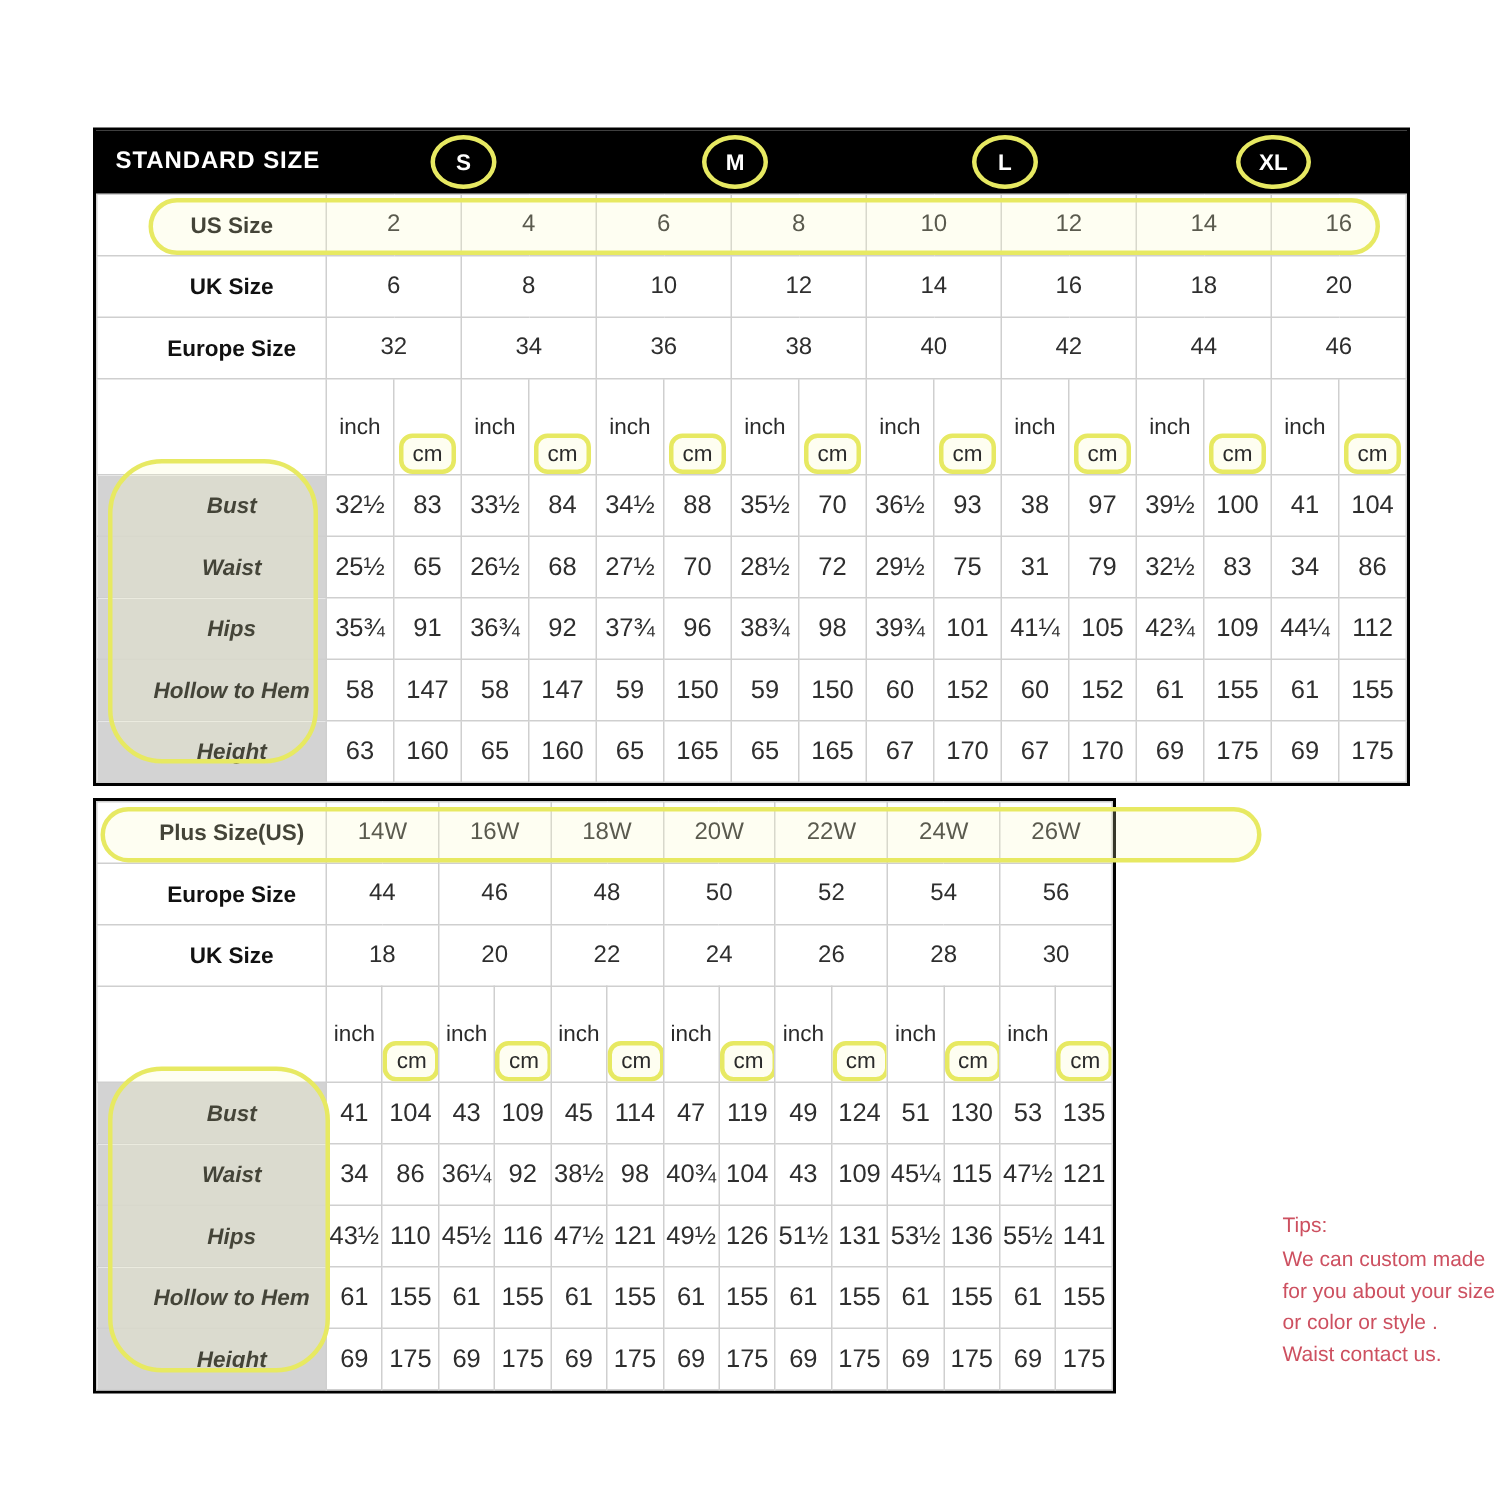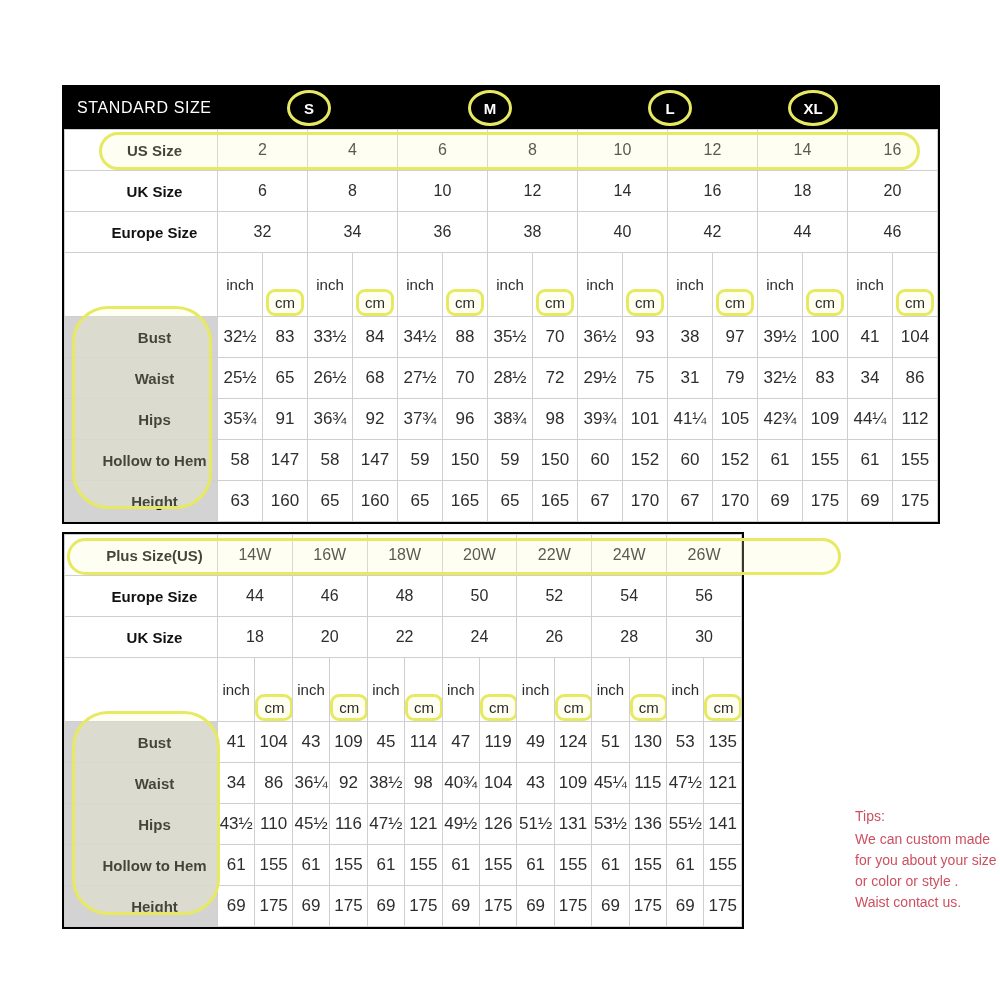--- a/index.html
+++ b/index.html
@@ -16,35 +16,35 @@
     font-family:"Liberation Sans", sans-serif;color:#2b2b2b;
   }
   .page{position:absolute;inset:0;overflow:hidden;}
 
   .table-card{position:absolute;border:2px solid #000;background:#fff;}
   .t1{left:62px;top:85px;width:878px;}
   .t2{left:62px;top:532px;width:682px;}
 
   
   .black-header{height:42px;background:var(--header_bg);position:relative;display:flex;align-items:center;}
-  .header-title{color:#fff;font-weight:normal;font-size:16px;letter-spacing:.6px;padding-left:13px;}
+  .header-title{color:#fff;font-weight:bold;font-size:16px;letter-spacing:.6px;padding-left:13px;}
   .size-bubble{
     position:absolute;top:3px;width:44px;height:36px;border:3px solid var(--highlight);
     border-radius:50%;color:#fff;font-weight:bold;font-size:15px;
     display:flex;align-items:center;justify-content:center;
   }
   .size-bubble:nth-child(1){left:223px;}
   .size-bubble:nth-child(2){left:404px;}
   .size-bubble:nth-child(3){left:584px;}
-  .size-bubble:nth-child(4){left:724px;width:50px;}
+  .size-bubble:nth-child(4){left:760px;width:50px;}
 
   table{border-collapse:collapse;width:100%;table-layout:fixed;}
   td{border:1px solid #cfcfcf;text-align:center;height:41px;padding:0;overflow:hidden;}
   td.lbl{font-weight:bold;font-size:15px;color:#111;padding-left:27px;}
-  td.gray{background:var(--label_bg);}
+  td.gray{background:var(--label_bg);font-style:italic;}
   td.val{font-size:17px;color:#2e2e2e;}
   td.size-val{font-size:16px;}
   td.unit{font-size:15px;}
   .cmbox{
     display:inline-block;border:3px solid var(--highlight);border-radius:9px;
     padding:2px 6px;background:rgba(253,252,220,.4);margin-top:36px;
   }
 
   
   .overlay{position:absolute;border:3.5px solid var(--highlight);background:var(--highlight-fill);pointer-events:none;}

